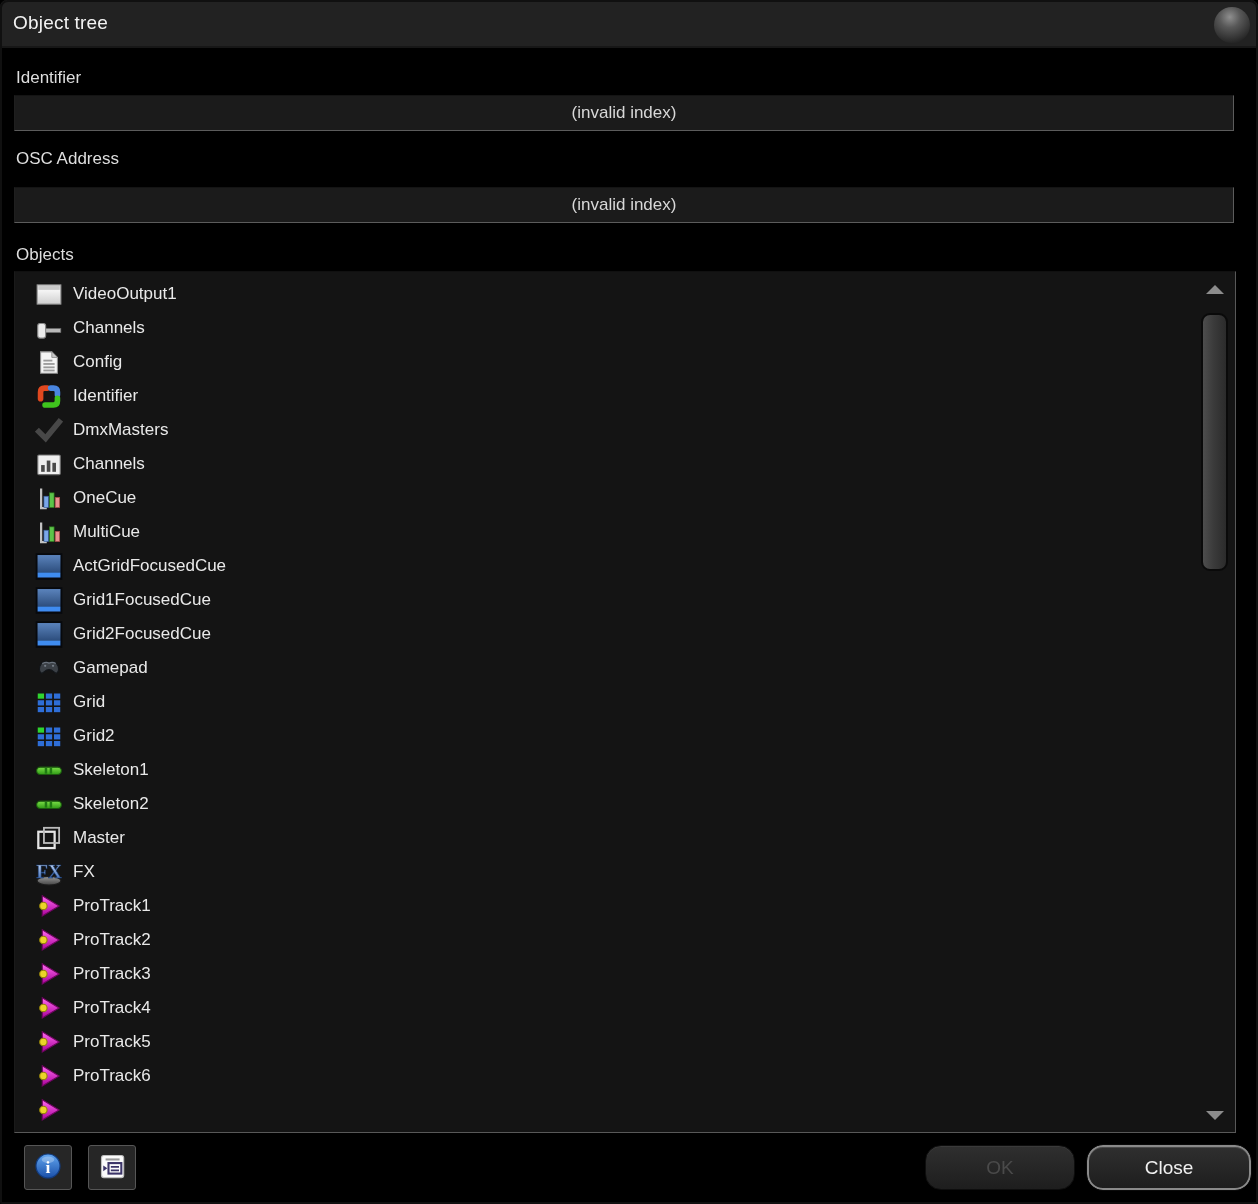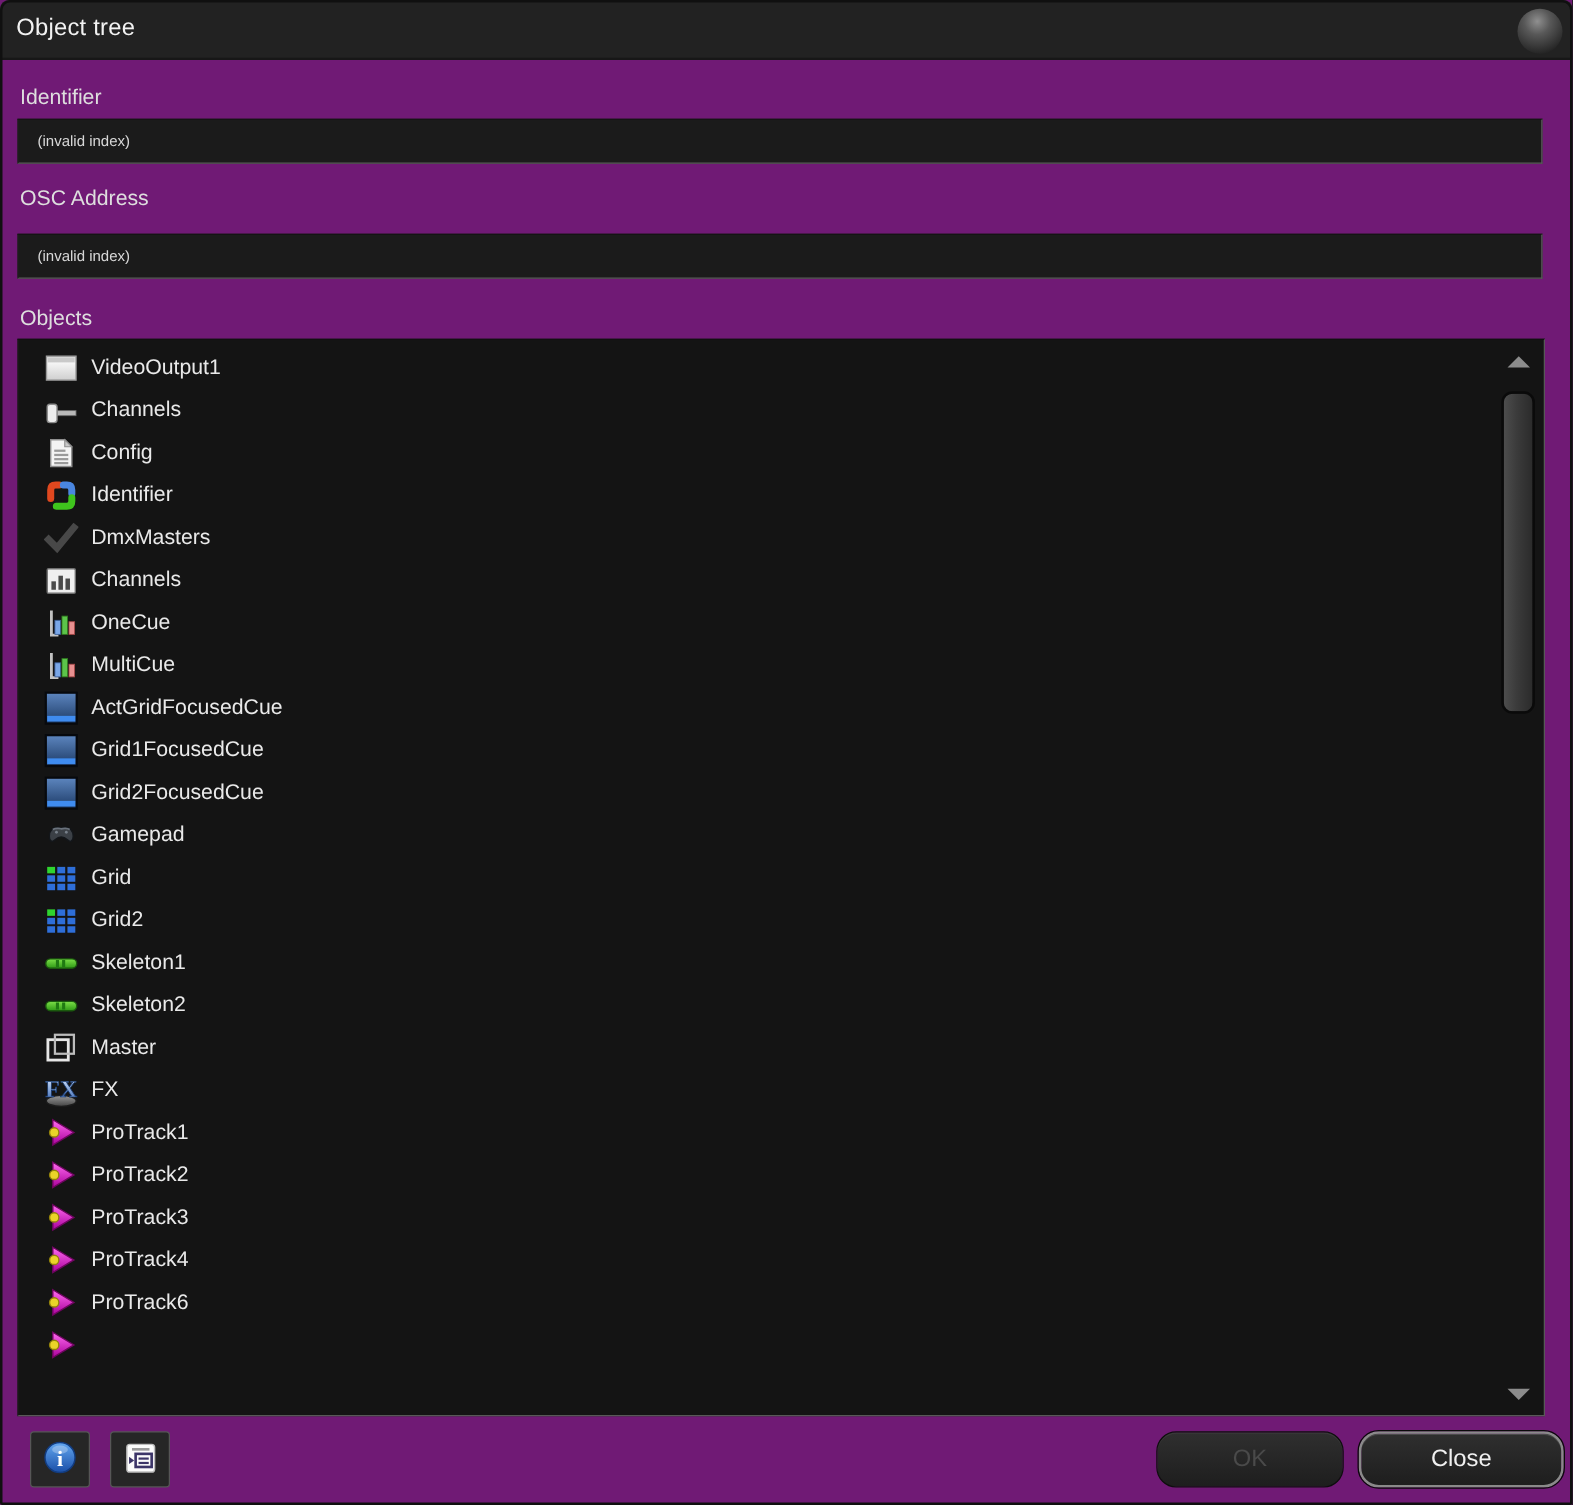--- a/index.html
+++ b/index.html
@@ -1,32 +1,32 @@
 <!DOCTYPE html>
 <html><head>
 <meta charset="utf-8">
 <style>
   html,body{margin:0;padding:0;background:#141414;}
   body{width:1258px;height:1204px;position:relative;overflow:hidden;
        font-family:"Liberation Sans", sans-serif;-webkit-font-smoothing:antialiased;}
-  .window{position:absolute;inset:0;background:#701a75;}
+  .window{position:absolute;inset:0;background:#000000;}
   .frame{position:absolute;inset:0;border:2px solid #101010;border-radius:8px 8px 2px 2px;
          pointer-events:none;z-index:50;}
   
   .titlebar{position:absolute;left:0;top:0;right:0;height:46px;background:#222222;
             border-bottom:2px solid #171717;border-radius:7px 7px 0 0;}
   .title{position:absolute;left:13px;top:12px;font-size:19px;color:#f2f2f2;letter-spacing:.2px;}
   .orb{position:absolute;right:8px;top:7px;width:36px;height:36px;border-radius:50%;
        background:radial-gradient(circle at 44% 28%, #8f8f8f 0%, #585858 32%, #262626 78%);}
   
   .lbl{position:absolute;left:16px;font-size:17px;color:#dedede;}
   .field{position:absolute;left:14px;width:1220px;height:36px;box-sizing:border-box;
          background:#1b1b1b;border:1px solid;border-color:#141414 #5c5c5c #5c5c5c #1f1f1f;
-         color:#d8d8d8;font-size:12px;line-height:34px;padding:0 15px;
-         font-family:"Liberation Sans",sans-serif;}
+         color:#d8d8d8;font-size:17px;line-height:34px;padding:0 15px;
+         font-family:"Liberation Sans",sans-serif;text-align:center;}
   
   .list{position:absolute;left:14px;top:271px;width:1222px;height:862px;box-sizing:border-box;
         background:#141414;border:1px solid;border-color:#101010 #585858 #585858 #1a1a1a;
         overflow:hidden;}
   .rows{padding:5px 0 0 19px;}
   .row{height:34px;display:flex;align-items:center;}
   .row-icon{width:30px;height:28px;display:flex;align-items:center;justify-content:center;
             margin-right:9px;flex:0 0 30px;}
   .row-label{font-size:17px;color:#e9e9e9;white-space:nowrap;}
   
@@ -337,20 +337,29 @@
           </span>
           <span class="row-label">ProTrack4</span>
         </div>
         <div class="row">
           <span class="row-icon">
             <svg width="28" height="27" viewBox="0 0 24 24">
               <polygon points="6,2.5 21,11.5 6,20.5" fill="url(#gradMag)" stroke="#6e0560"></polygon>
               <circle cx="7" cy="11.5" r="3.3" fill="#ead428" stroke="#93820a"></circle>
             </svg>
           </span>
+          <span class="row-label">ProTrack5</span>
+        </div>
+        <div class="row">
+          <span class="row-icon">
+            <svg width="28" height="27" viewBox="0 0 24 24">
+              <polygon points="6,2.5 21,11.5 6,20.5" fill="url(#gradMag)" stroke="#6e0560"></polygon>
+              <circle cx="7" cy="11.5" r="3.3" fill="#ead428" stroke="#93820a"></circle>
+            </svg>
+          </span>
           <span class="row-label">ProTrack6</span>
         </div>
         <div class="row">
           <span class="row-icon">
             <svg width="28" height="27" viewBox="0 0 24 24">
               <polygon points="6,2.5 21,11.5 6,20.5" fill="url(#gradMag)" stroke="#6e0560"></polygon>
               <circle cx="7" cy="11.5" r="3.3" fill="#ead428" stroke="#93820a"></circle>
             </svg>
           </span>
           <span class="row-label"></span>

